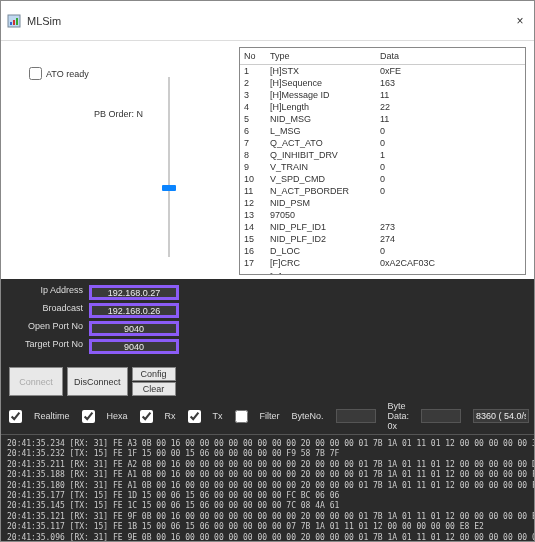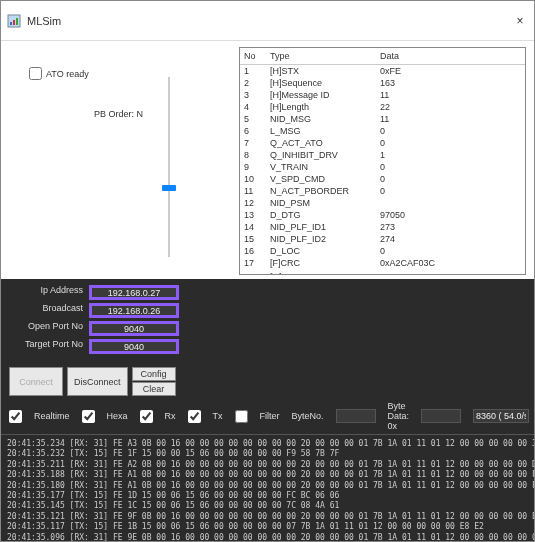--- a/index.html
+++ b/index.html
@@ -139,21 +139,20 @@
           <div class="c-type">N_ACT_PBORDER</div>
           <div class="c-data">0</div>
         </div>
         <div class="trow">
           <div class="c-no">12</div>
           <div class="c-type">NID_PSM</div>
           <div class="c-data"></div>
         </div>
         <div class="trow">
           <div class="c-no">13</div>
-          <div class="c-type">D_DTG</div>
           <div class="c-data">97050</div>
         </div>
         <div class="trow">
           <div class="c-no">14</div>
           <div class="c-type">NID_PLF_ID1</div>
           <div class="c-data">273</div>
         </div>
         <div class="trow">
           <div class="c-no">15</div>
           <div class="c-type">NID_PLF_ID2</div>

